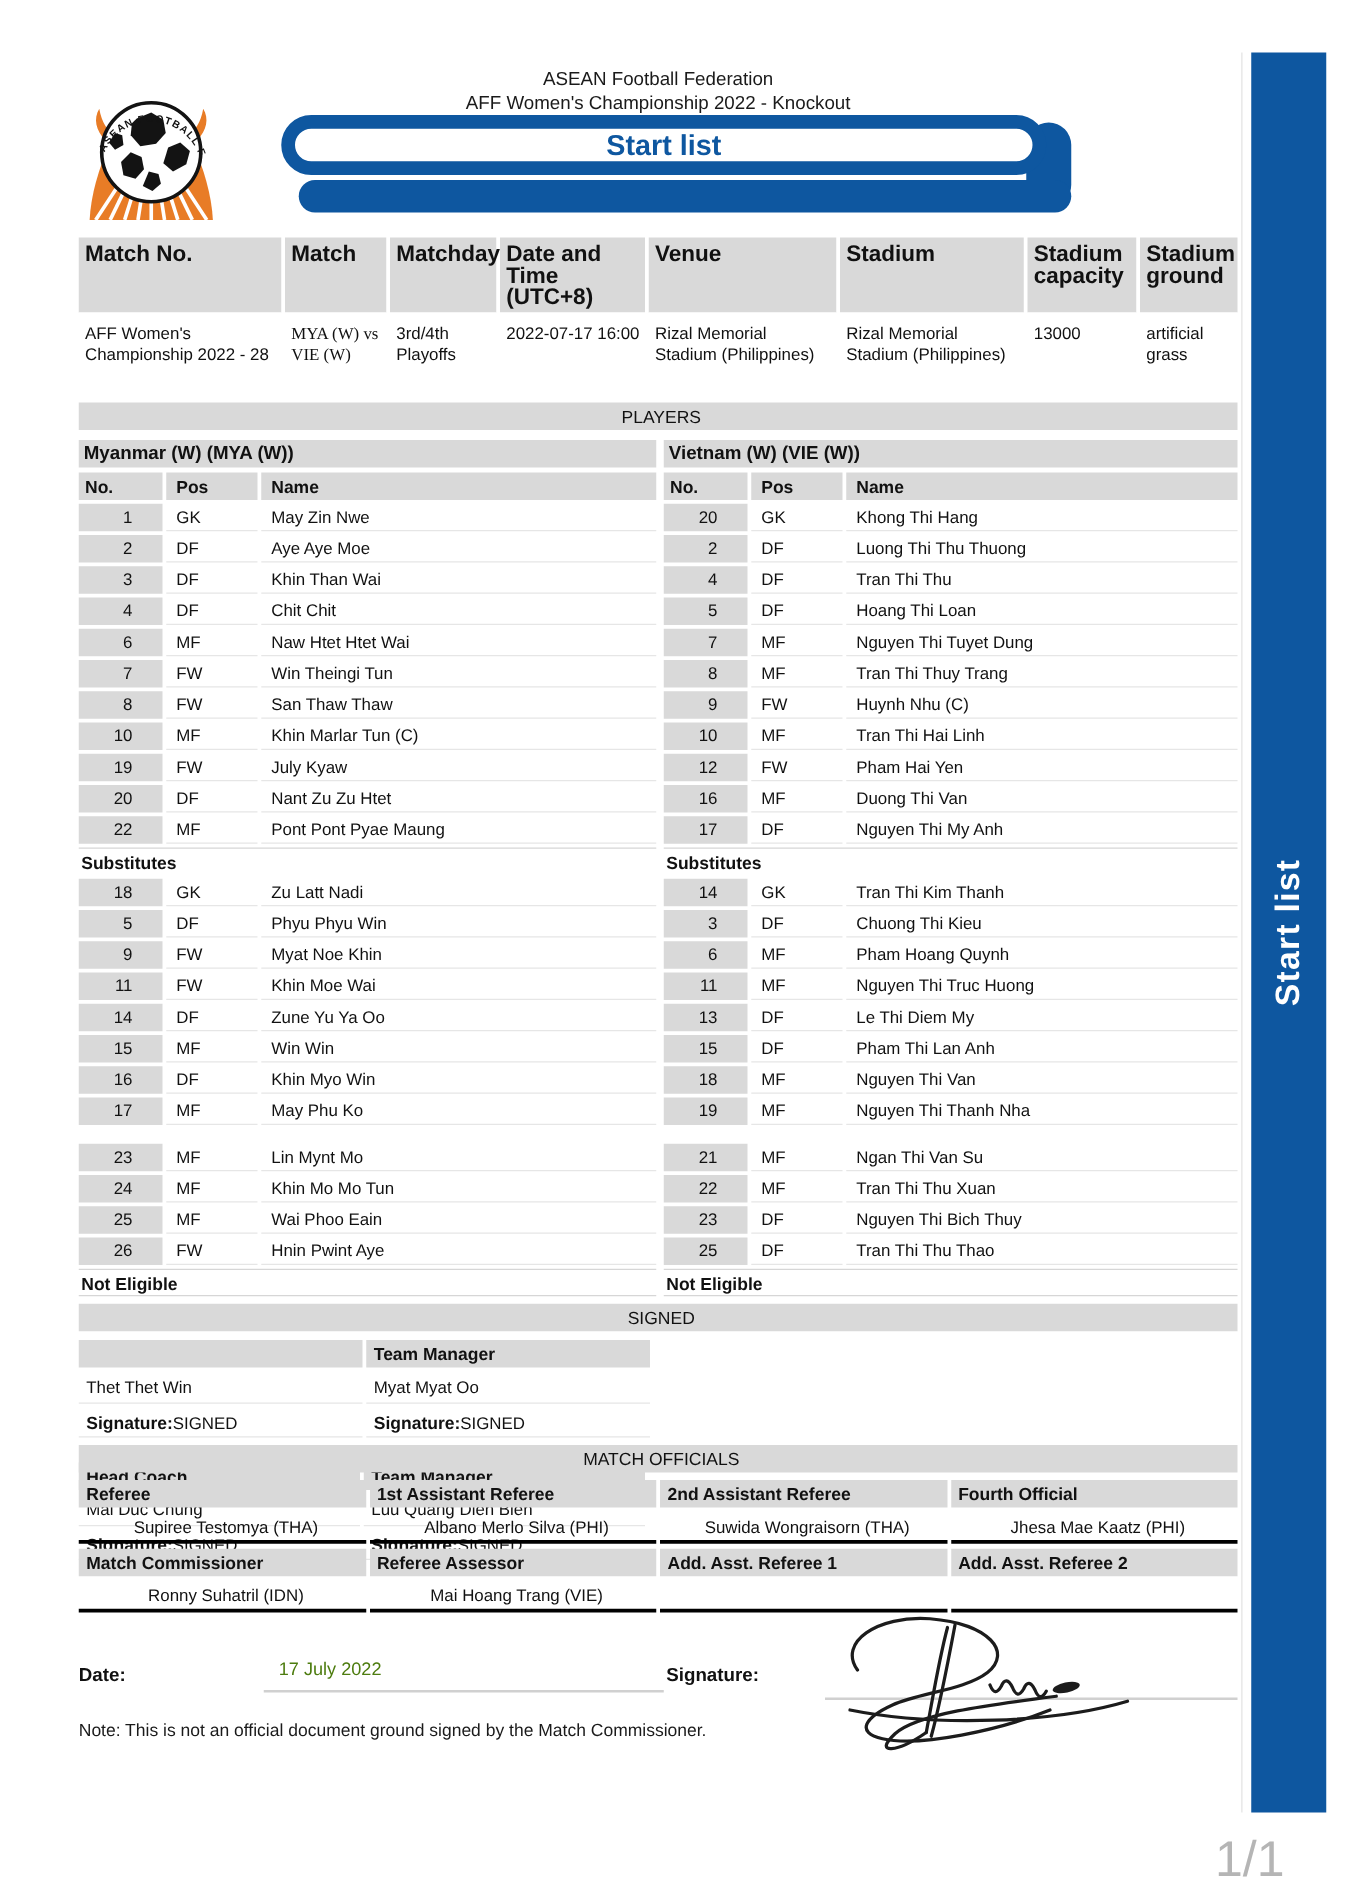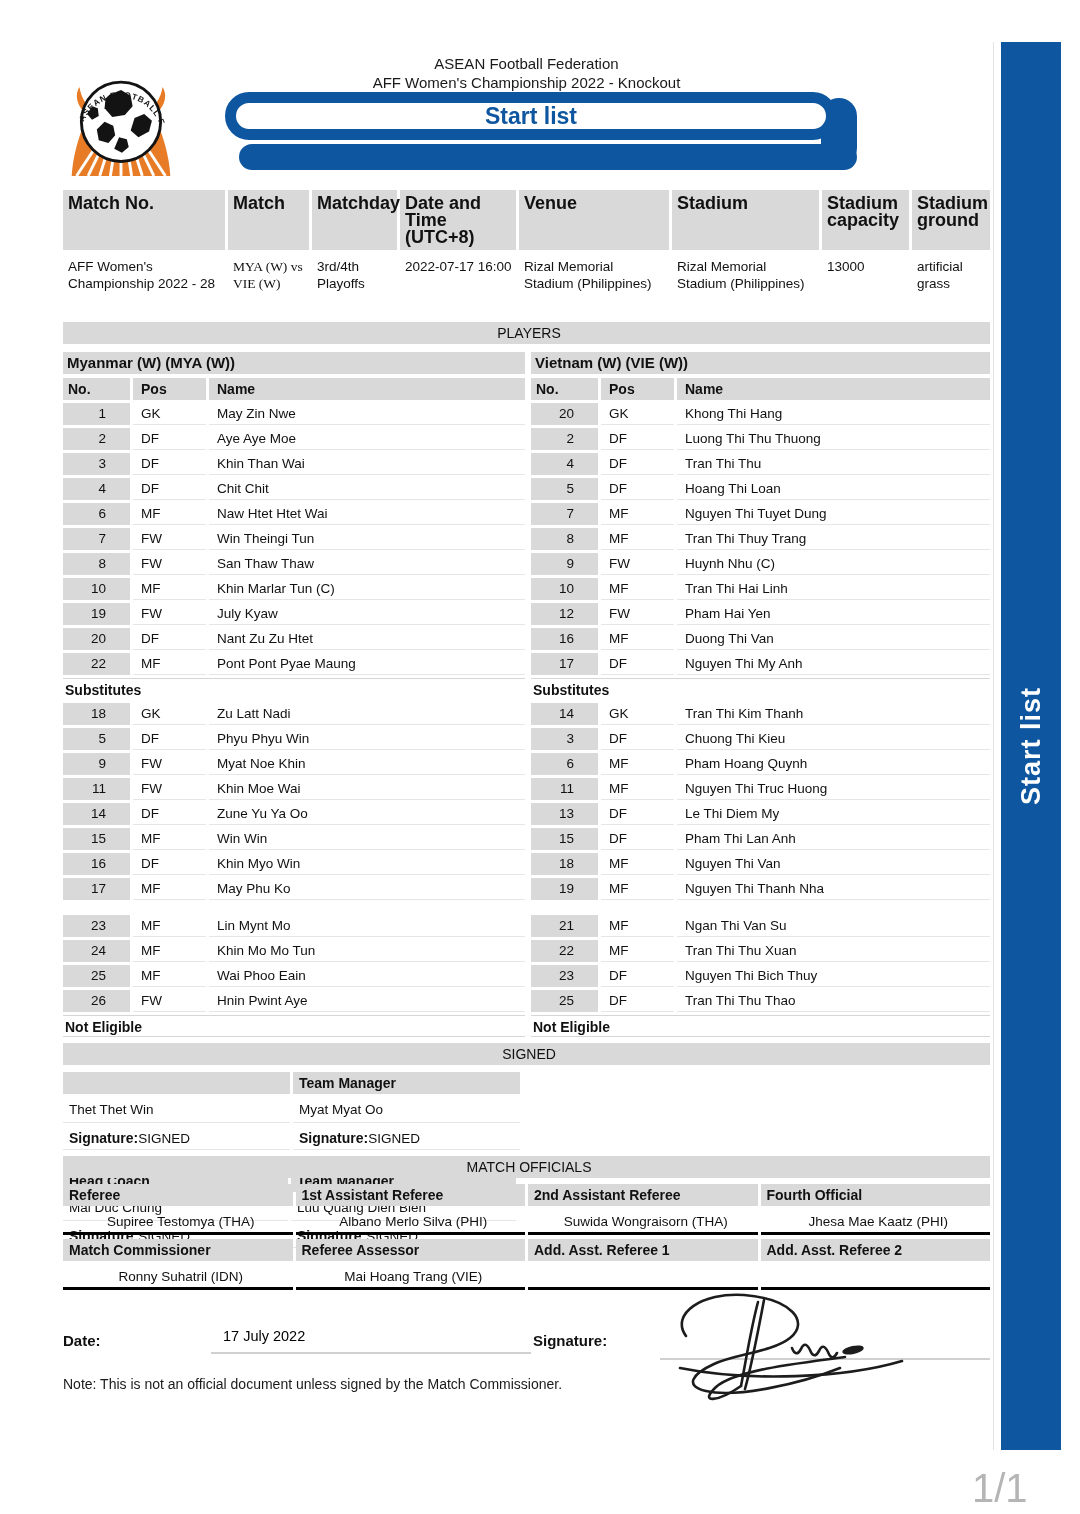--- a/index.html
+++ b/index.html
@@ -62,21 +62,21 @@
   .off-wrap { position:absolute; left:63px; top:1184px; width:927px; }
   .orow { display:flex; margin-bottom:3px; }
   .ohead { flex:1; background:#d9d9d9; font-weight:bold; font-size:14px; height:22px; line-height:22px; padding-left:6px; margin-right:3px; }
   .oval { flex:1; font-size:13.5px; height:26px; line-height:26px; padding-left:6px; margin-right:3px; border-bottom:3px solid #000000;text-align:center; }
   .ohead:last-child, .oval:last-child { margin-right:0; }
   .orow.gap { margin-bottom:4px; }
 
   
   .footer { position:absolute; left:63px; top:1288px; width:927px; height:116px; }
   .f-date-label { position:absolute; left:0; top:44px; font-weight:bold; font-size:15px; }
-  .f-date-value { position:absolute; left:160px; top:40px; font-size:14.5px; color:#000000; }
+  .f-date-value { position:absolute; left:160px; top:40px; font-size:14.5px; color:#4d7c0f; }
   .f-date-line { position:absolute; left:148px; top:64px; width:320px; height:2px; background:#d0d0d0; }
   .f-sig-label { position:absolute; left:470px; top:44px; font-weight:bold; font-size:15px; }
   .f-sig-line { position:absolute; left:597px; top:70px; width:330px; height:2px; background:#d0d0d0; }
   .f-sig-svg { position:absolute; left:577px; top:0; }
   .note { position:absolute; left:63px; top:1376px; width:927px; font-size:14px; color:#1a1a1a; }
 </style>
 </head>
 <body>
 
 <div class="page">
@@ -479,15 +479,15 @@
         <path d="M118,14 C111,40 106,72 101,98"></path>
         <path d="M124,12 C118,44 112,76 105,101"></path>
         <path d="M46,48 C30,26 62,4 104,7 C152,11 170,34 150,50 C132,64 96,66 74,76 C52,86 44,98 66,103 C96,110 160,96 200,80"></path>
         <path d="M101,98 C78,114 58,116 76,99 C94,83 150,76 205,69"></path>
         <path d="M152,60 q4,10 9,1 q4,-9 9,1 q4,10 9,1 q4,-9 9,1 q4,10 9,1"></path>
         <path d="M40,80 C110,94 205,90 262,73"></path>
       </g>
       <ellipse cx="213" cy="62" rx="11" ry="4" fill="#1c1c1c" transform="rotate(-12 213 62)"></ellipse>
     </svg>
   </div>
-  <div class="note">Note: This is not an official document unless signed by the Match Commissioner.</div>
+  <div class="note">Note: This is not an official document ground signed by the Match Commissioner.</div>
 
 </div>
 
 </body></html>

